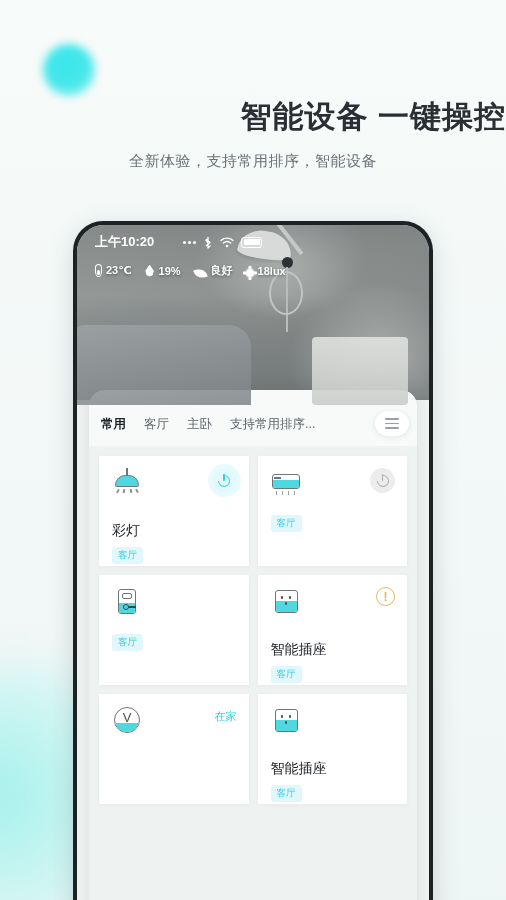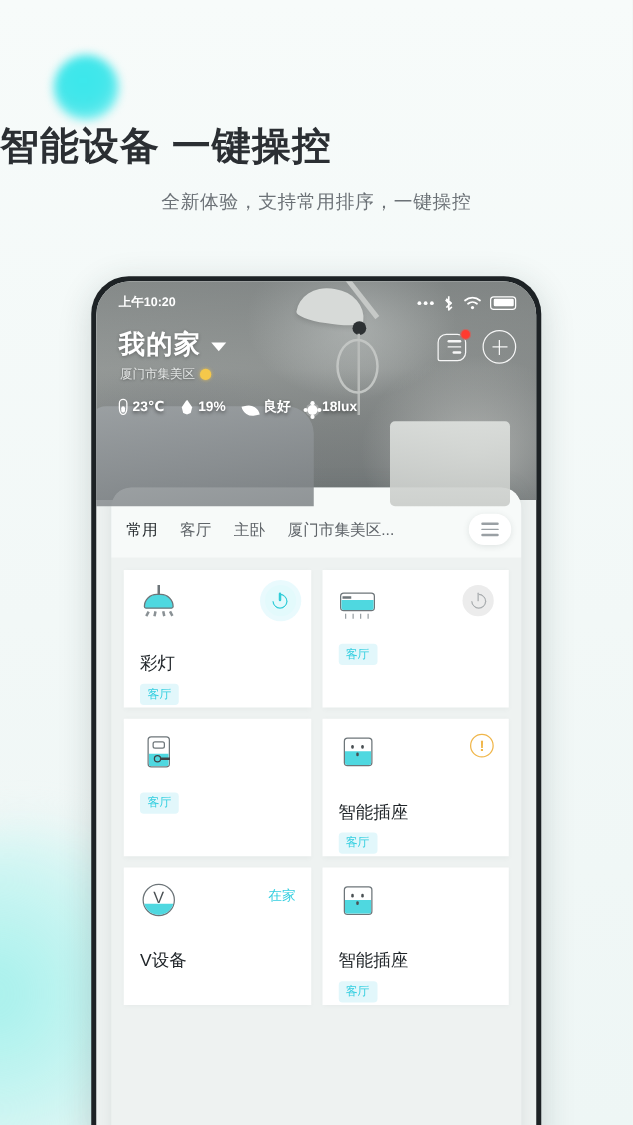--- a/index.html
+++ b/index.html
@@ -18,21 +18,21 @@
     filter:blur(4px);
   }
   .blob-bottom {
     position:absolute; left:-110px; bottom:-60px; width:260px; height:300px; border-radius:50%;
     background:radial-gradient(circle at 40% 45%, rgba(160,240,235,0.95) 0%, rgba(185,244,240,0.7) 40%, rgba(225,249,247,0.25) 70%, rgba(240,250,249,0) 100%);
     filter:blur(16px);
   }
 
   
   .headline {
-    position:absolute; left:0; right:0; top:96px; text-align:left;
+    position:absolute; left:0; right:0; top:96px; text-align:right;
     font-size:31px; font-weight:bold; color:#2b2f33; letter-spacing:1px;
   }
   .subhead {
     position:absolute; left:0; right:0; top:152px; text-align:center;
     font-size:15px; color:#6c7277; letter-spacing:0.5px;
   }
 
   
   .phone {
     position:absolute; left:73px; top:221px; width:360px; height:700px;
@@ -77,23 +77,23 @@
     transform:rotate(-38deg); transform-origin:top center;
   }
   .lamp-joint { left:205px; top:32px; width:11px; height:11px; background:#2e3234; border-radius:50%; }
   .lamp-cord { left:209px; top:42px; width:2px; height:65px; background:#b9bcba; }
   .lamp-ring { left:192px; top:46px; width:34px; height:44px; border:2px solid #c2c5c3; border-radius:50%; background:transparent; }
   .sofa { left:-6px; top:100px; width:180px; height:80px; background:linear-gradient(170deg,#9ea3a6,#7e8386); border-radius:14px 22px 0 0; z-index:1; opacity:0.85; }
   .table { left:235px; top:112px; width:96px; height:68px; background:linear-gradient(180deg,#dfe2df,#c9ccc9); border-radius:4px; z-index:1; opacity:0.9; }
 
   
   .statusbar {
-    display:flex; align-items:center; justify-content:space-between;
+    display:flex; align-items:center; justify-content:flex-start;
     padding:8px 16px 0 18px; height:26px; color:#fff;
-    font-size:10px; font-weight:bold;gap:29px;
+    font-size:13px; font-weight:bold;gap:29px;
   }
   .sb-right { display:flex; align-items:center; gap:7px; }
   .dots { display:flex; gap:2px; }
   .dots i { width:3px; height:3px; border-radius:50%; background:#fff; display:block; }
   .battery { width:21px; height:11px; border:1.4px solid #fff; border-radius:3px; position:relative; }
   .battery::after { content:""; position:absolute; left:1.5px; top:1.5px; bottom:1.5px; right:1.5px; background:#fff; border-radius:1px; }
 
   
   .home-head { display:flex; align-items:flex-start; justify-content:space-between; padding:10px 16px 0 18px; }
   .home-title { display:flex; align-items:center; gap:8px; }
@@ -131,21 +131,21 @@
   .sheet-top { background:#f7faf9; border-radius:16px 16px 0 0; padding-top:14px; }
   .tabs { display:flex; justify-content:center; gap:46px; }
   .tab { font-size:15px; color:#5a6065; padding-bottom:7px; position:relative; }
   .tab.active { color:#23282c; font-weight:bold; }
   .tab.active::after {
     content:""; position:absolute; left:50%; transform:translateX(-50%);
     bottom:0; width:17px; height:3px; border-radius:2px; background:#37dde3;
   }
   .rooms { display:flex; align-items:center; padding:12px 10px 13px 12px; gap:18px; position:relative; }
   .room { font-size:12.5px; color:#5f6469; white-space:nowrap; }
-  .room.active { color:#1f2428; font-weight:normal; }
+  .room.active { color:#1f2428; font-weight:bold; }
   .room.ellip { max-width:90px; overflow:hidden; text-overflow:ellipsis; }
   .room-menu {
     position:absolute; right:8px; top:7px; width:34px; height:25px; border-radius:13px;
     background:#ffffff; box-shadow:0 1px 5px rgba(60,80,80,0.13);
     display:flex; flex-direction:column; justify-content:center; align-items:center; gap:3px;
   }
   .room-menu i { width:14px; height:1.7px; background:#9aa0a4; border-radius:1px; display:block; }
 
   
   .grid { padding:10px 10px 0 10px; display:grid; grid-template-columns:1fr 1fr; gap:9px; }
@@ -193,21 +193,21 @@
 </style>
 </head>
 <body>
 
 <div class="bg-wrap">
   <div class="blob-top"></div>
   <div class="blob-bottom"></div>
 </div>
 
 <div class="headline">智能设备  一键操控</div>
-<div class="subhead">全新体验，支持常用排序，一键操控</div>
+<div class="subhead">全新体验，支持常用排序，智能设备</div>
 
 <div class="phone">
   <div class="screen">
 
     <div class="hero">
       <div class="lamp lamp-arm"></div>
       <div class="lamp lamp-shade"></div>
       <div class="lamp lamp-joint"></div>
       <div class="lamp lamp-cord"></div>
       <div class="lamp lamp-ring"></div>
@@ -228,48 +228,20 @@
             </svg>
             <svg width="14" height="11" viewBox="0 0 14 11">
               <path d="M1 3.4 A9 9 0 0 1 13 3.4" stroke="#fff" stroke-width="1.4" fill="none" stroke-linecap="round"></path>
               <path d="M3.4 6 A5.5 5.5 0 0 1 10.6 6" stroke="#fff" stroke-width="1.4" fill="none" stroke-linecap="round"></path>
               <circle cx="7" cy="9" r="1.3" fill="#fff"></circle>
             </svg>
             <span class="battery"></span>
           </span>
         </div>
 
-        <div class="home-head">
-          <div>
-            <div class="home-title">
-              <span class="home-name">我的家</span>
-              <span class="caret"></span>
-            </div>
-            <div class="home-loc">
-              <span>厦门市集美区</span>
-              <span class="sun-mini"></span>
-            </div>
-          </div>
-          <div class="head-actions">
-            <div class="icon-btn">
-              <span class="msg-ico">
-                  <i></i>
-                  <i></i>
-                  <i></i>
-                </span>
-              <span class="badge"></span>
-            </div>
-            <div class="icon-btn">
-              <span class="circle-ico">
-                <span class="plus-h"></span>
-                  <span class="plus-v"></span>
-              </span>
-            </div>
-          </div>
-        </div>
 
         <div class="env-row">
           <span class="env-item">
             <span class="ico-therm"></span>
             <span>23℃</span>
           </span>
           <span class="env-item">
             <span class="ico-drop"></span>
             <span>19%</span>
           </span>
@@ -284,21 +256,21 @@
         </div>
       </div>
     </div>
 
     <div class="sheet">
       <div class="sheet-top">
         <div class="rooms">
           <div class="room active">常用</div>
           <div class="room">客厅</div>
           <div class="room">主卧</div>
-          <div class="room ellip">厦门市集美区...</div>
+          <div class="room ellip">支持常用排序...</div>
           <div class="room-menu">
               <i></i>
               <i></i>
               <i></i>
             </div>
         </div>
       </div>
 
       <div class="grid">
 
@@ -366,21 +338,20 @@
         </div>
 
         <div class="card">
           <div class="card-top">
             <span class="dico">
               <span class="vd-circle"></span>
                 <span class="vd-v">V</span>
             </span>
             <span class="status-txt">在家</span>
           </div>
-          <div class="dev-name">V设备</div>
         </div>
 
         <div class="card">
           <div class="card-top">
             <span class="dico">
               <span class="sk-body"></span>
               <span class="sk-h" style="left:10px;top:9px"></span>
               <span class="sk-h" style="left:18px;top:9px"></span>
               <span class="sk-h" style="left:14px;top:15px"></span>
             </span>

